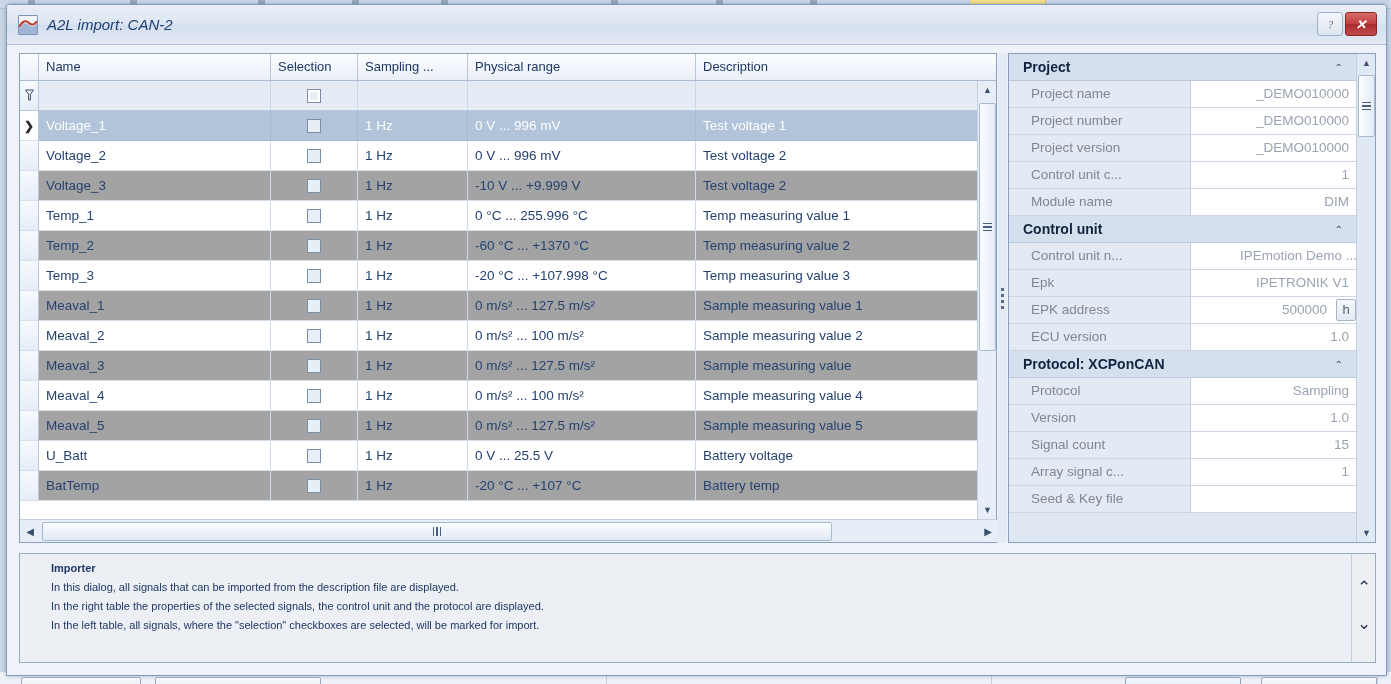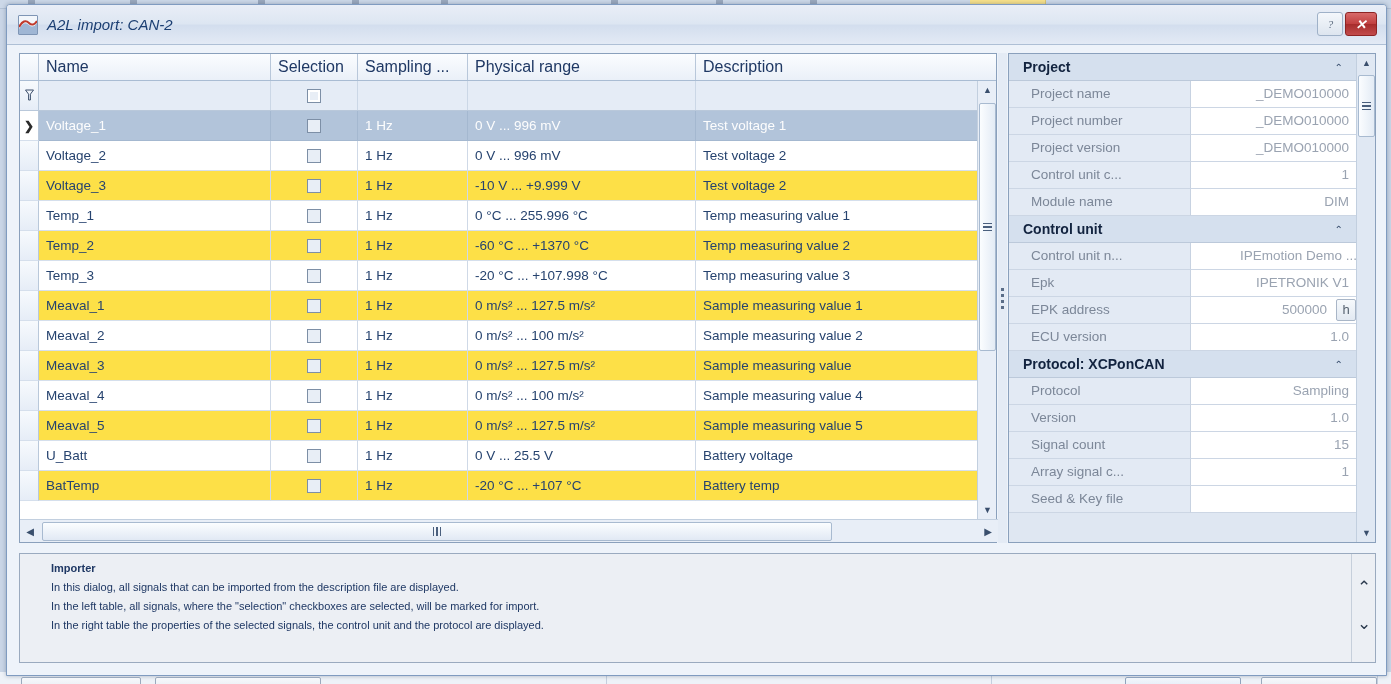--- a/index.html
+++ b/index.html
@@ -81,21 +81,21 @@
     background: #fff; border: 1px solid #8aa0bc;
   }
 
   .hdr-row {
     position: absolute; left: 0; top: 0; width: 100%; height: 27px;
     background: linear-gradient(to bottom,#fbfdff 0%,#eaf0f8 100%);
     border-bottom: 1px solid #a9bcd3;
   }
   .hdr-cell {
     position: absolute; top: 0; height: 26px; line-height: 26px;
-    padding-left: 7px; font-size: 16px; color: #1f3864;
+    padding-left: 7px; font-size: 13px; color: #1f3864;
     border-right: 1px solid #b8c7da; overflow: hidden; white-space: nowrap;
   }
   .filter-row {
     position: absolute; left: 0; top: 27px; width: 100%; height: 30px;
     background: #e5ecf6; border-bottom: 1px solid #b9c8da;
   }
   .filter-cell {
     position: absolute; top: 0; height: 29px;
     border-right: 1px solid #cbd7e6;
   }
@@ -105,21 +105,21 @@
     border-right: 1px solid #b9c8da;
     display: flex; align-items: center; justify-content: center;
   }
 
   #rows-viewport {
     position: absolute; left: 0; top: 57px; width: 100%; height: 408px;
     overflow: hidden;
   }
   .grid-row { position: absolute; left: 0; width: 100%; height: 30px; }
   .grid-row.odd  { background: #ffffff; }
-  .grid-row.even { background: #fde047; }
+  .grid-row.even { background: #a3a3a3; }
   .grid-row.sel  { background: #b2c4da; }
   .row-gutter {
     position: absolute; left: 0; top: 0; width: 19px; height: 30px;
     background: linear-gradient(to bottom,#f7fafd,#e6edf7);
     border-right: 1px solid #b9c8da; border-bottom: 1px solid #d5dfec;
     display: flex; align-items: center; justify-content: center;
     font-size: 12px; color: #2b2b2b; font-weight: bold;
   }
   .grid-row.sel .row-gutter { background: #ffffff; }
   .cell {
@@ -567,22 +567,22 @@
             </span>
         </div>
         <div class="sb-arrow" style="bottom:0">▼</div>
       </div>
     </div>
 
     <div id="info-panel">
       <div id="info-text">
         <div class="info-title">Importer</div>
         <div>In this dialog, all signals that can be imported from the description file are displayed.</div>
+        <div>In the right table the properties of the selected signals, the control unit and the protocol are displayed.</div>
         <div>In the left table, all signals, where the "selection" checkboxes are selected, will be marked for import.</div>
-        <div>In the right table the properties of the selected signals, the control unit and the protocol are displayed.</div>
       </div>
       <div id="info-scroll">
         <div class="info-arrow" style="top:16px">⌃</div>
         <div class="info-arrow" style="top:52px">⌄</div>
       </div>
     </div>
 
     <div id="footer">
       <div class="btn" id="select-all-button">Select all</div>
       <div class="btn" id="select-csv-button">Select by CSV/LAB</div>

